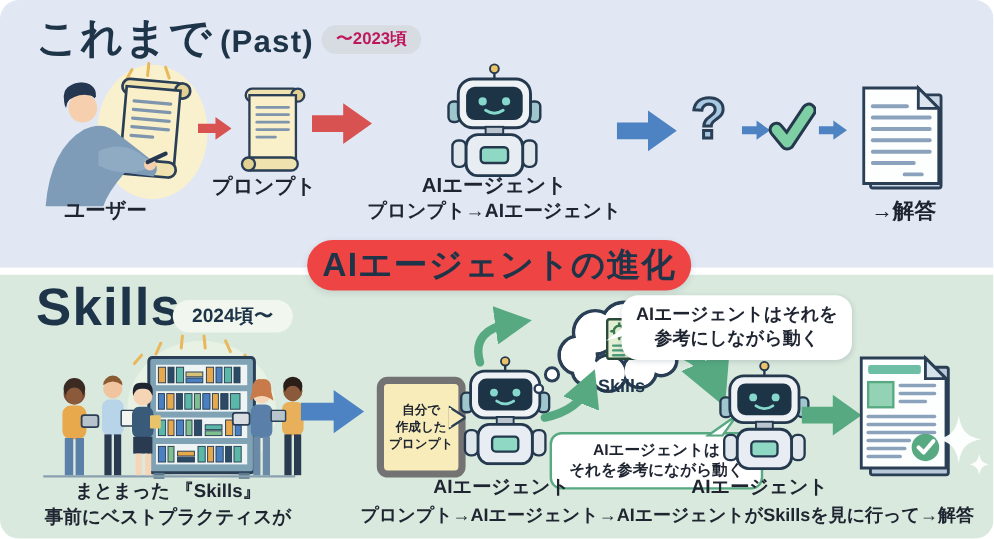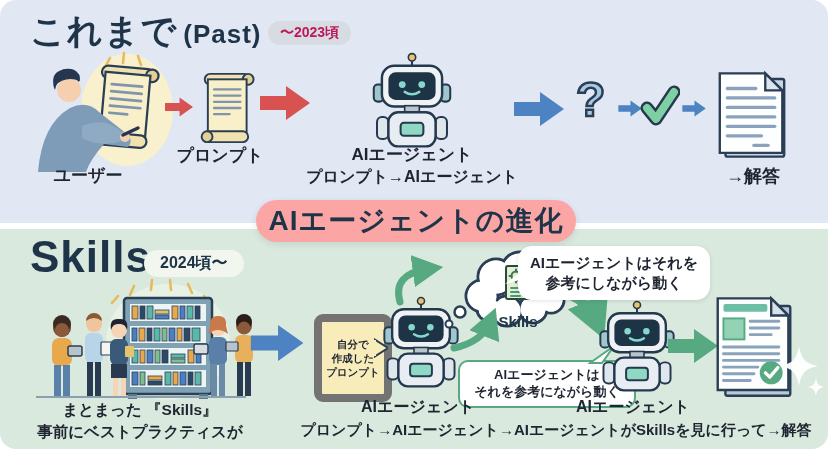--- a/index.html
+++ b/index.html
@@ -11,25 +11,25 @@
   .past-title{left:30px;top:8px;font-weight:bold;font-size:35px;color:#1e3448;letter-spacing:1px;white-space:nowrap;}
   .past-title .en{font-size:26px;margin-left:6px;}
   .badge-gray{left:268px;top:21px;background:#d7dbe2;color:#be185d;font-size:14px;font-weight:bold;padding:3px 12px;border-radius:13px;white-space:nowrap;}
   .lbl{font-weight:bold;color:#1e2430;text-align:center;line-height:1.25;}
   .lbl-user{left:38px;top:165px;width:100px;font-size:17px;}
   .lbl-prompt{left:148px;top:145px;width:144px;font-size:17px;}
   .lbl-agent-top{left:332px;top:144px;width:160px;font-size:17px;}
   .lbl-flow-top{left:292px;top:167px;width:240px;font-size:16px;}
   .lbl-answer{left:703px;top:165px;width:100px;font-size:18px;}
   .qmark{left:576px;top:72px;font-size:48px;font-weight:bold;color:#a9c8e2;-webkit-text-stroke:2.5px #2a3f55;}
-  .banner{left:256px;top:200px;width:320px;height:42px;background:#fca5a5;border-radius:22px;box-shadow:0 2px 6px rgba(30,52,72,.12);text-align:center;line-height:42px;font-size:28px;font-weight:bold;color:#1e3448;letter-spacing:1px;}
+  .banner{left:256px;top:200px;width:320px;height:42px;background:#ef4444;border-radius:22px;box-shadow:0 2px 6px rgba(30,52,72,.12);text-align:center;line-height:42px;font-size:28px;font-weight:bold;color:#1e3448;letter-spacing:1px;}
   .skills-title{left:30px;top:232px;font-weight:bold;font-size:44px;color:#1e3448;letter-spacing:1px;}
   .badge-green{left:144px;top:250px;background:#f1f7ef;color:#1e3448;font-size:16px;font-weight:bold;padding:3px 16px;border-radius:16px;white-space:nowrap;}
   .lbl-library{left:12px;top:399px;width:256px;font-size:15.5px;line-height:1.4;}
-  .bubble-yellow{left:314px;top:314px;width:62px;height:72px;background:#f8edba;border:8px solid #737373;border-radius:9px;display:flex;align-items:center;justify-content:center;text-align:center;font-size:10.5px;font-weight:bold;color:#1e2430;line-height:1.35;}
+  .bubble-yellow{left:314px;top:314px;width:62px;height:72px;background:#f8edba;border:6px solid #737373;border-radius:9px;display:flex;align-items:center;justify-content:center;text-align:center;font-size:10.5px;font-weight:bold;color:#1e2430;line-height:1.35;}
   .bubble-white-top{left:518px;top:246px;width:192px;height:54px;background:#fff;border-radius:14px;box-shadow:0 1px 4px rgba(30,52,72,.15);display:flex;align-items:center;justify-content:center;text-align:center;font-size:15px;font-weight:bold;color:#1e2430;line-height:1.35;}
   .bubble-white-bot{left:458px;top:360px;width:174px;height:44px;background:#fff;border:2px solid #57a982;border-radius:10px;display:flex;align-items:center;justify-content:center;text-align:center;font-size:13px;font-weight:bold;color:#1e2430;line-height:1.3;}
   .lbl-agent1{left:338px;top:397px;width:160px;font-size:16px;}
   .lbl-agent2{left:553px;top:397px;width:160px;font-size:16px;}
   .lbl-flow-bottom{left:300px;top:421px;width:512px;font-size:15px;white-space:nowrap;}
   svg{display:block;}
 </style>
 </head>
 <body>
 

